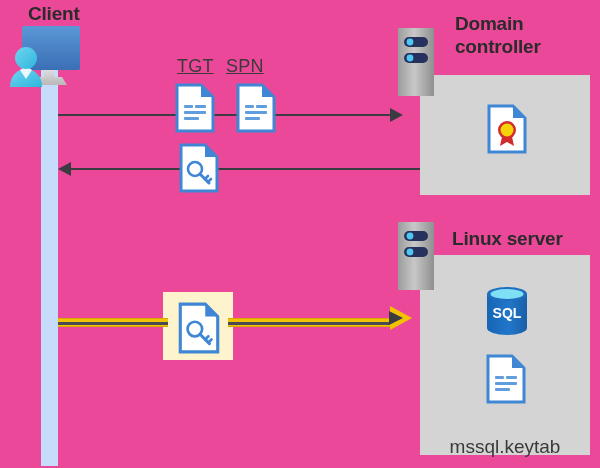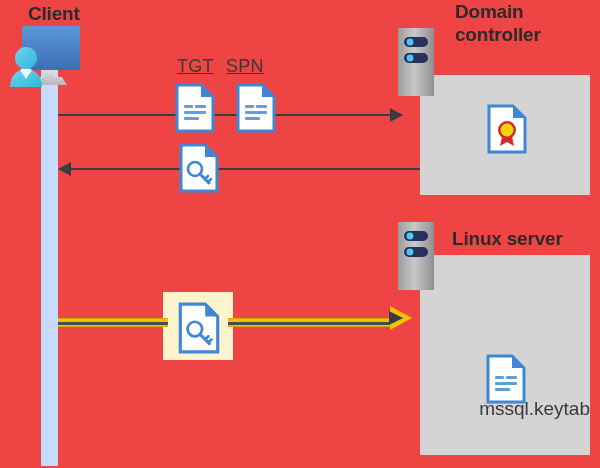--- a/index.html
+++ b/index.html
@@ -7,35 +7,35 @@
     padding: 0;
     background: #ffffff;
   }
   body {
     font-family: "Liberation Sans", sans-serif;
   }
   #canvas {
     position: relative;
     width: 600px;
     height: 468px;
-    background: #ef4444;
+    background: #ec4899;
     overflow: hidden;
   }
   .abs { position: absolute; }
 
   
   .title {
     font-weight: bold;
     color: #2b2b2b;
     font-size: 19px;
     line-height: 23px;
     letter-spacing: -0.2px;
   }
   #client-title { left: 28px; top: 2px; }
-  #dc-title { left: 455px; top: 0; width: 140px; }
+  #dc-title { left: 455px; top: 12px; width: 140px; }
   #linux-title { left: 452px; top: 227px; width: 150px; }
 
   
   #client-lifeline {
     left: 41px; top: 70px;
     width: 17px; height: 396px;
     background: #c7dcfa;
   }
 
   
@@ -113,23 +113,23 @@
   
   #tgt-doc { left: 175px; top: 83px; width: 40px; height: 50px; }
   #spn-doc { left: 236px; top: 83px; width: 40px; height: 50px; }
   #key-doc-1 { left: 179px; top: 143px; width: 40px; height: 50px; }
   #key-doc-2 { left: 178px; top: 302px; width: 42px; height: 52px; }
   #cert-doc { left: 487px; top: 104px; width: 40px; height: 50px; }
   #sql-icon { left: 484px; top: 286px; width: 46px; height: 50px; }
   #keytab-doc { left: 486px; top: 354px; width: 40px; height: 50px; }
 
   #keytab-label {
-    left: 420px; top: 398px;
+    left: 420px; top: 436px;
     width: 170px;
-    text-align: right;
+    text-align: center;
     font-size: 19px;
     color: #3a3a3a;
   }
 </style>
 </head>
 <body>
 
 <div id="canvas">
 
   <div class="abs" id="client-lifeline"></div>
@@ -203,20 +203,35 @@
       <rect x="0" y="0" width="36" height="68" fill="url(#rackGrad)"></rect>
       <rect x="6" y="9" width="24" height="10" rx="5" fill="#26315e"></rect>
       <circle cx="12" cy="14" r="3.4" fill="#4fc8f0"></circle>
       <rect x="6" y="25" width="24" height="10" rx="5" fill="#26315e"></rect>
       <circle cx="12" cy="30" r="3.4" fill="#4fc8f0"></circle>
     </svg>
   </div>
 
   <div class="abs title" id="linux-title">Linux server</div>
 
+  <div class="abs" id="sql-icon">
+    <svg width="46" height="50" viewBox="0 0 46 50">
+      <defs>
+        <linearGradient id="sqlGrad" x1="0" y1="0" x2="1" y2="0">
+          <stop offset="0%" stop-color="#1765b5"></stop>
+          <stop offset="55%" stop-color="#2176c9"></stop>
+          <stop offset="100%" stop-color="#1a5fa8"></stop>
+        </linearGradient>
+      </defs>
+      <path d="M3 8 h40 v34 a20 7 0 0 1 -40 0 z" fill="url(#sqlGrad)"></path>
+      <ellipse cx="23" cy="8" rx="20" ry="7" fill="#1f6fc0"></ellipse>
+      <ellipse cx="23" cy="8" rx="16.5" ry="5" fill="#7fe0f5"></ellipse>
+      <text x="23" y="32" font-family="Liberation Sans, sans-serif" font-size="14" font-weight="bold" fill="#ffffff" text-anchor="middle">SQL</text>
+    </svg>
+  </div>
 
   <div class="abs" id="keytab-doc">
     <svg width="40" height="50" viewBox="0 0 40 50">
       <path d="M2 2 h24 l12 12 v34 h-36 z" fill="#ffffff" stroke="#3f87d4" stroke-width="3"></path>
       <path d="M26 2 v12 h12 z" fill="#3f87d4"></path>
       <rect x="9" y="22" width="9" height="3" rx="1" fill="#5f9ddd"></rect>
       <rect x="20" y="22" width="11" height="3" rx="1" fill="#5f9ddd"></rect>
       <rect x="9" y="28" width="22" height="3" rx="1" fill="#5f9ddd"></rect>
       <rect x="9" y="34" width="15" height="3" rx="1" fill="#5f9ddd"></rect>
     </svg>

